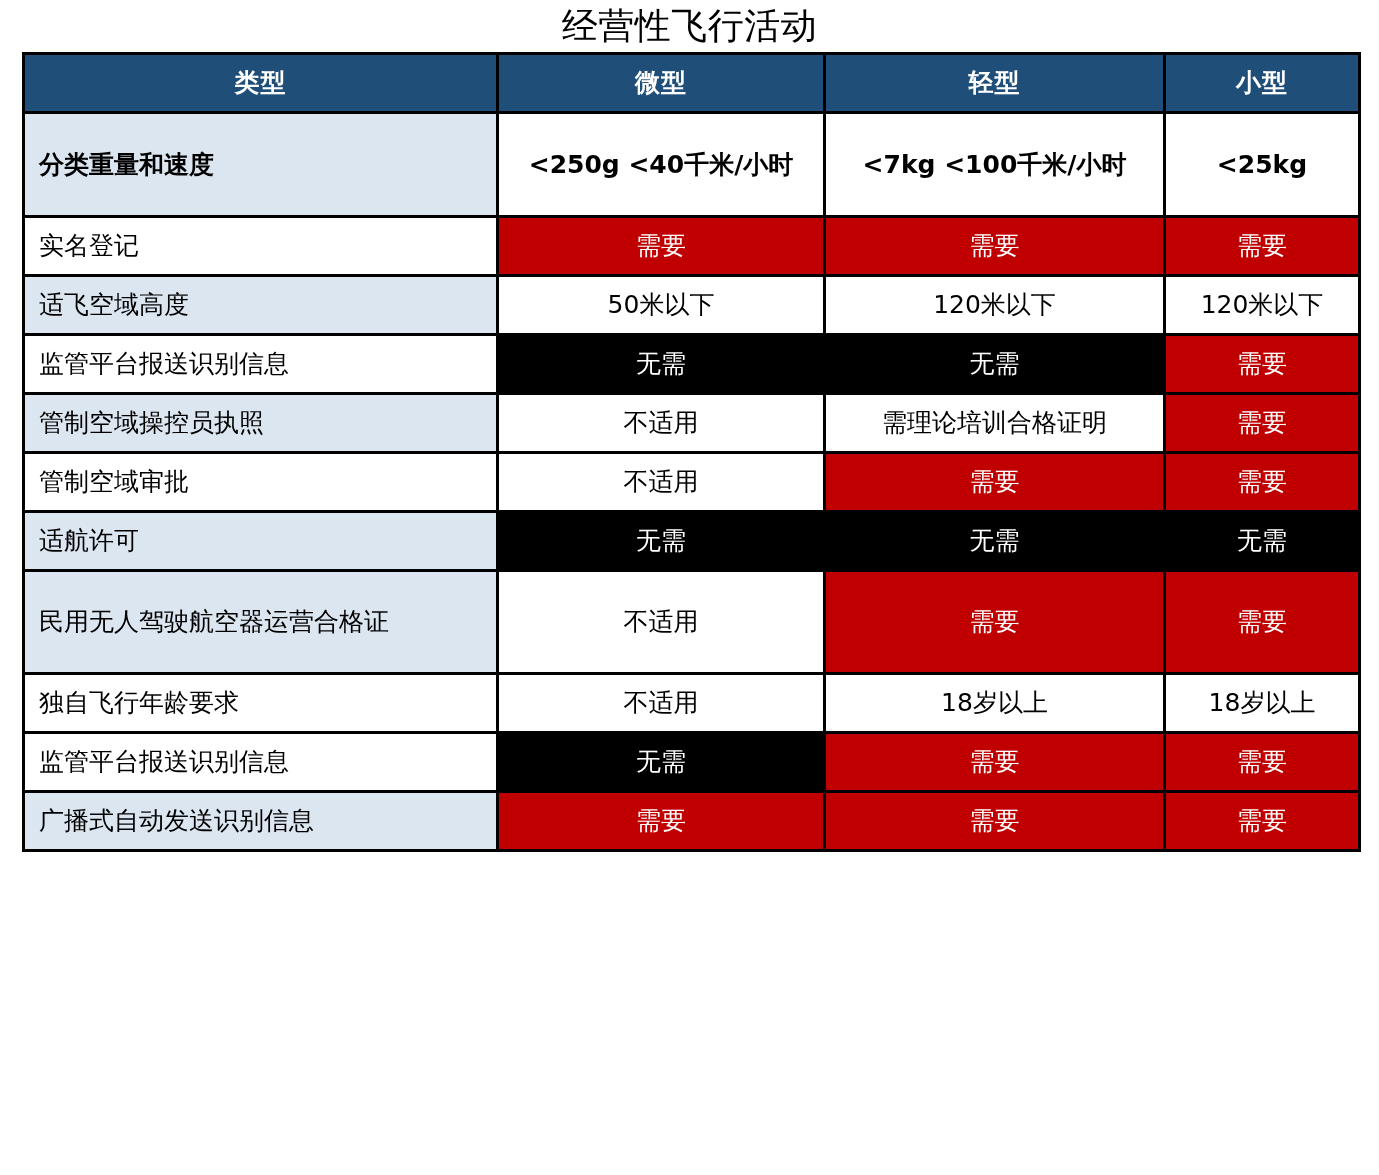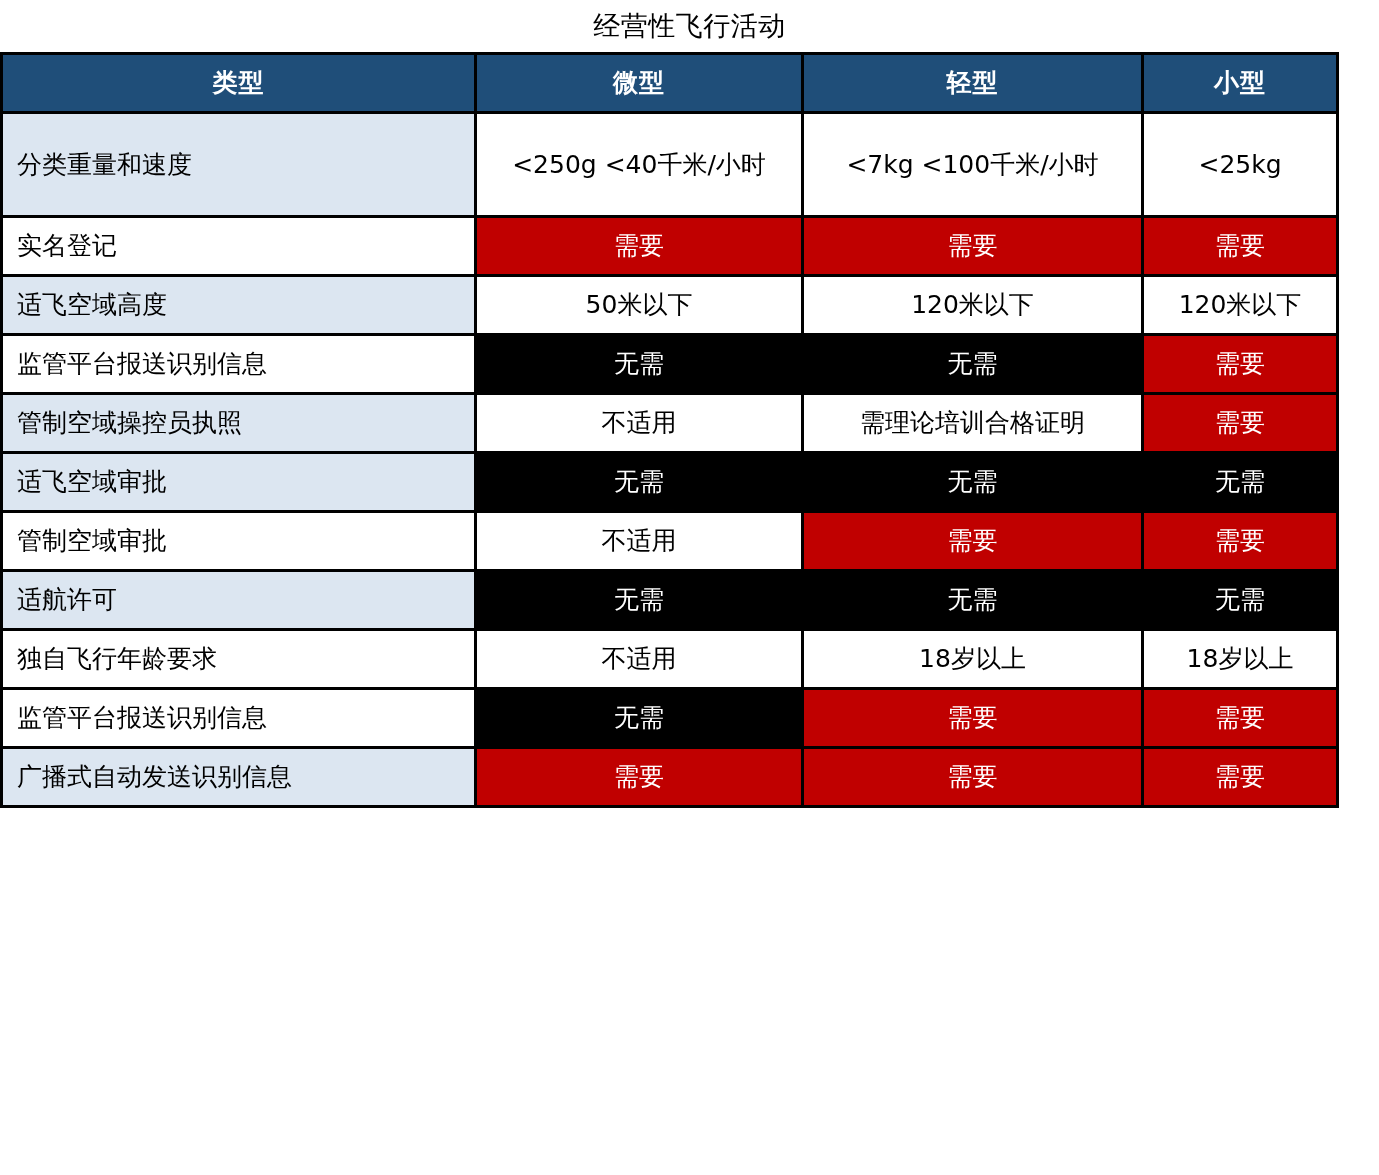--- a/index.html
+++ b/index.html
@@ -20,31 +20,32 @@
     position: relative;
     width: 1379px;
     height: 1175px;
     box-sizing: border-box;
   }
 
   
   .title {
     width: 1379px;
     text-align: center;
-    font-size: 27px;
+    font-size: 36px;
     line-height: 52px;
     height: 52px;
     color: #000000;
     font-weight: 400;
     letter-spacing: 0.5px;
     white-space: nowrap;
   }
 
   
   .table-wrap {
+    margin-left: 22px;
     width: 1336px;
   }
 
   table.grid {
     border-collapse: collapse;
     table-layout: fixed;
     width: 1336px;
     border: 3px solid #000000;
   }
 
@@ -99,21 +100,21 @@
     background: #000000;
     color: #ffffff;
   }
   td.v-plain {
     background: #ffffff;
     color: #000000;
   }
 
   
   tr.h-single td, tr.h-single th { height: 59px; }
-  tr.h-double td { height: 104px; }
+  tr.h-double td { height: 104px; font-weight: bold; }
   tr.h-triple td { height: 103px; }
 </style>
 </head>
 <body>
 
 <div id="page">
 
   <div class="title">经营性飞行活动</div>
 
   <div class="table-wrap">
@@ -156,37 +157,37 @@
             <td class="v-nore">无需</td>
             <td class="v-nore">无需</td>
             <td class="v-req">需要</td>
           </tr>
           <tr class="shade h-single">
             <td class="label">管制空域操控员执照</td>
             <td class="v-plain">不适用</td>
             <td class="v-plain">需理论培训合格证明</td>
             <td class="v-req">需要</td>
           </tr>
-          <tr class="shade h-single">
-            <td class="label">适飞空域审批</td>
-            <td class="v-nore">无需</td>
-            <td class="v-nore">无需</td>
-            <td class="v-nore">无需</td>
-          </tr>
           <tr class="plain h-single">
             <td class="label">管制空域审批</td>
             <td class="v-plain">不适用</td>
             <td class="v-req">需要</td>
             <td class="v-req">需要</td>
           </tr>
           <tr class="shade h-single">
             <td class="label">适航许可</td>
             <td class="v-nore">无需</td>
             <td class="v-nore">无需</td>
             <td class="v-nore">无需</td>
+          </tr>
+          <tr class="shade h-triple">
+            <td class="label">民用无人驾驶航空器运营合格证</td>
+            <td class="v-plain">不适用</td>
+            <td class="v-req">需要</td>
+            <td class="v-req">需要</td>
           </tr>
           <tr class="plain h-single">
             <td class="label">独自飞行年龄要求</td>
             <td class="v-plain">不适用</td>
             <td class="v-plain">18岁以上</td>
             <td class="v-plain">18岁以上</td>
           </tr>
           <tr class="plain h-single">
             <td class="label">监管平台报送识别信息</td>
             <td class="v-nore">无需</td>

